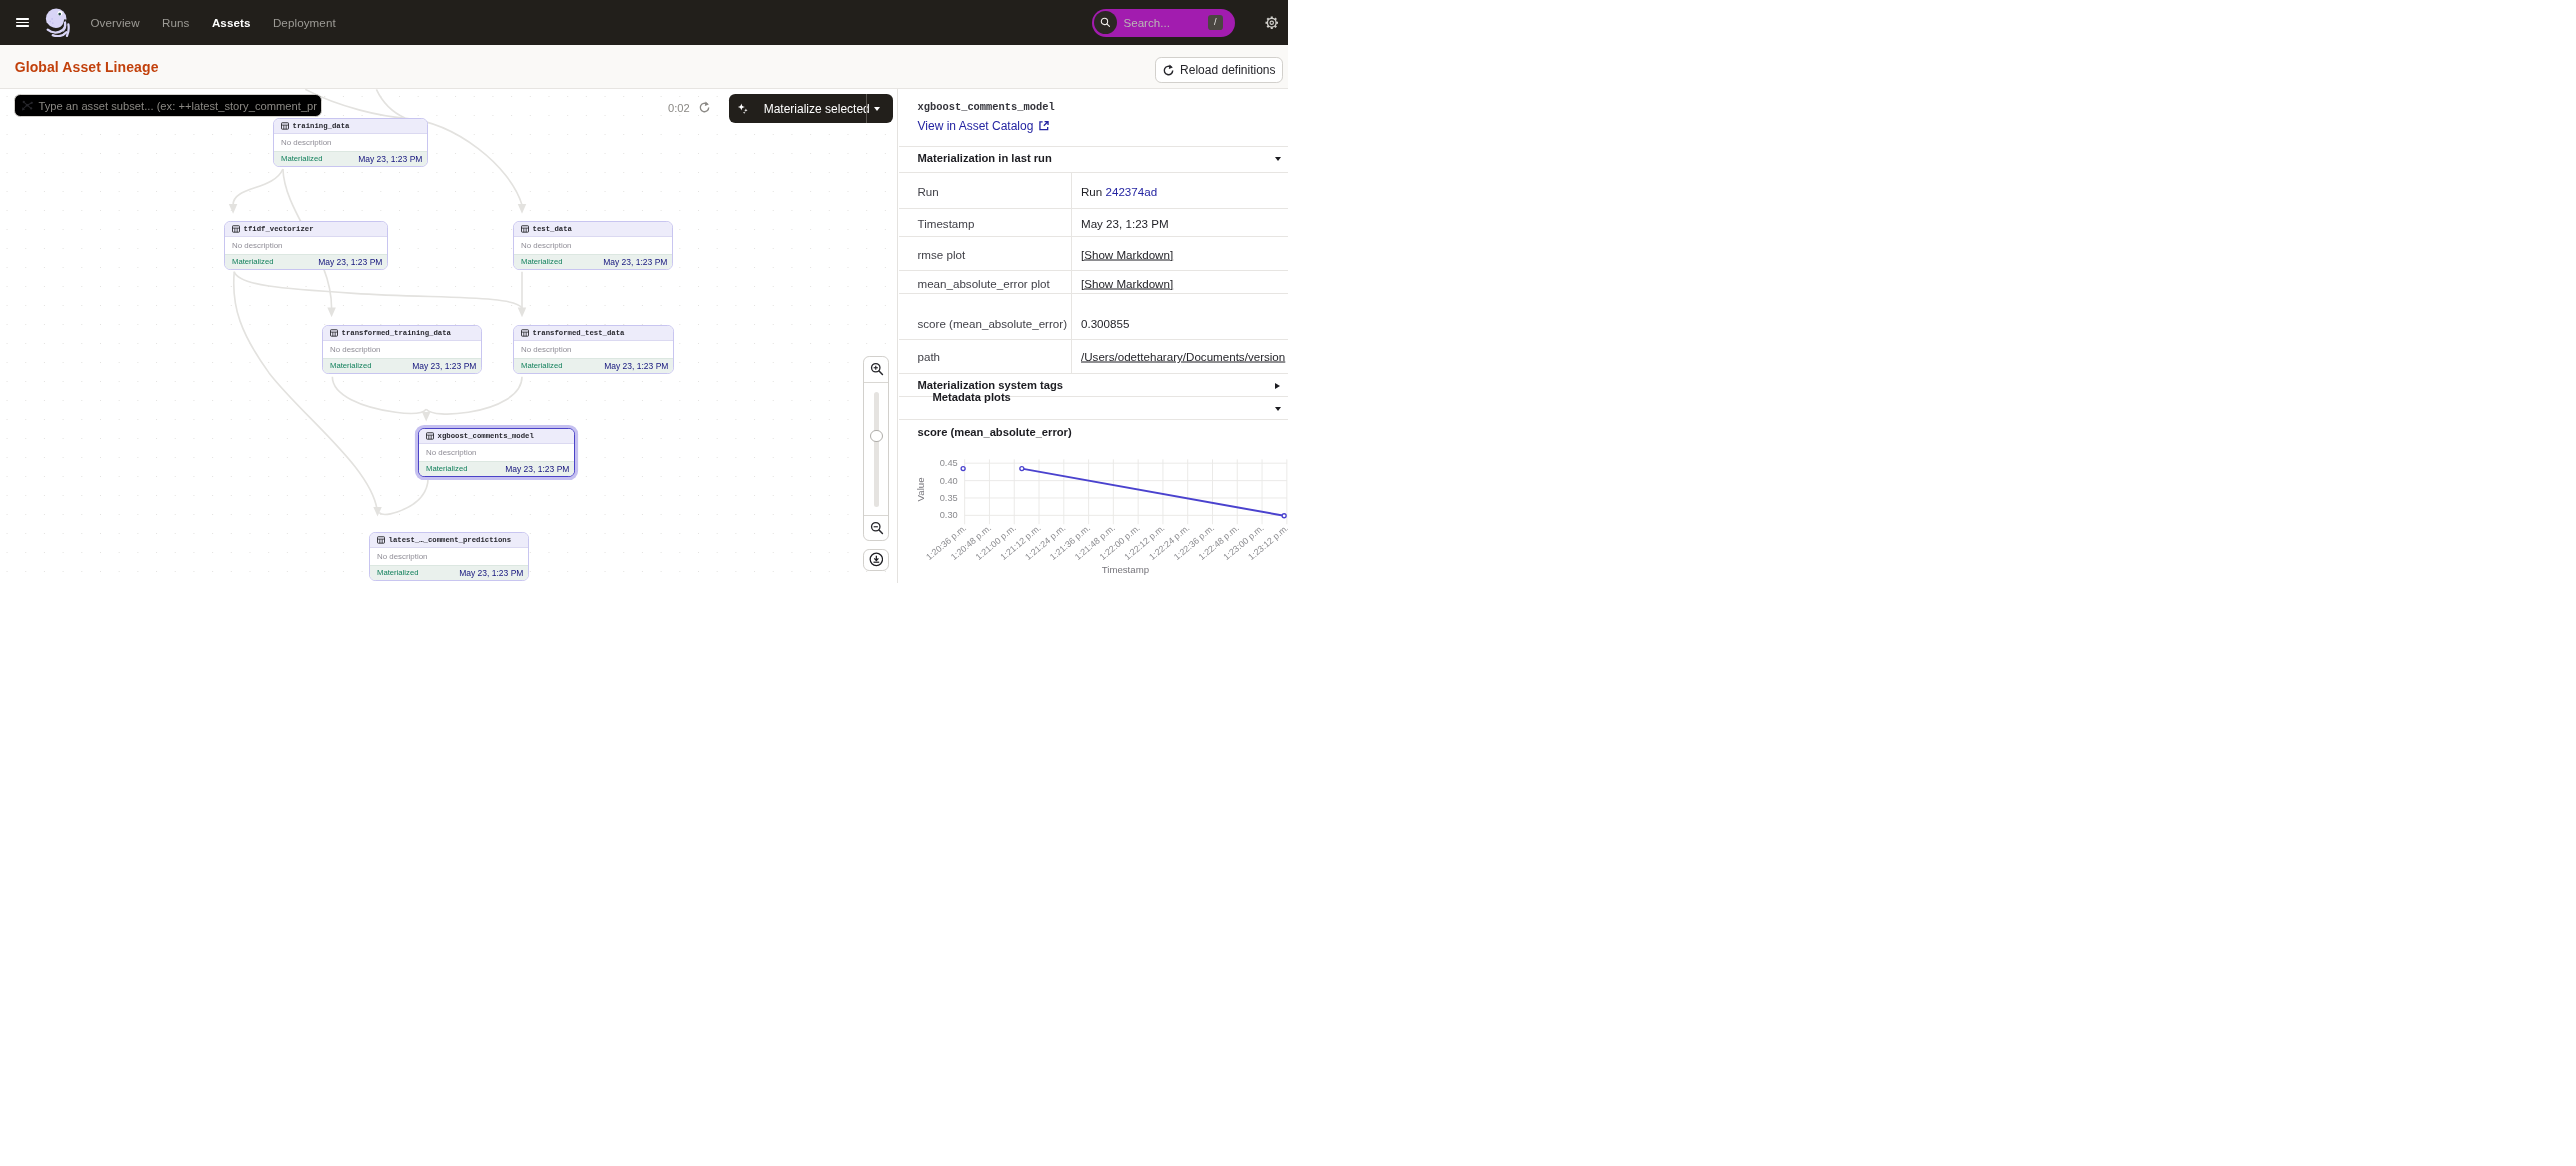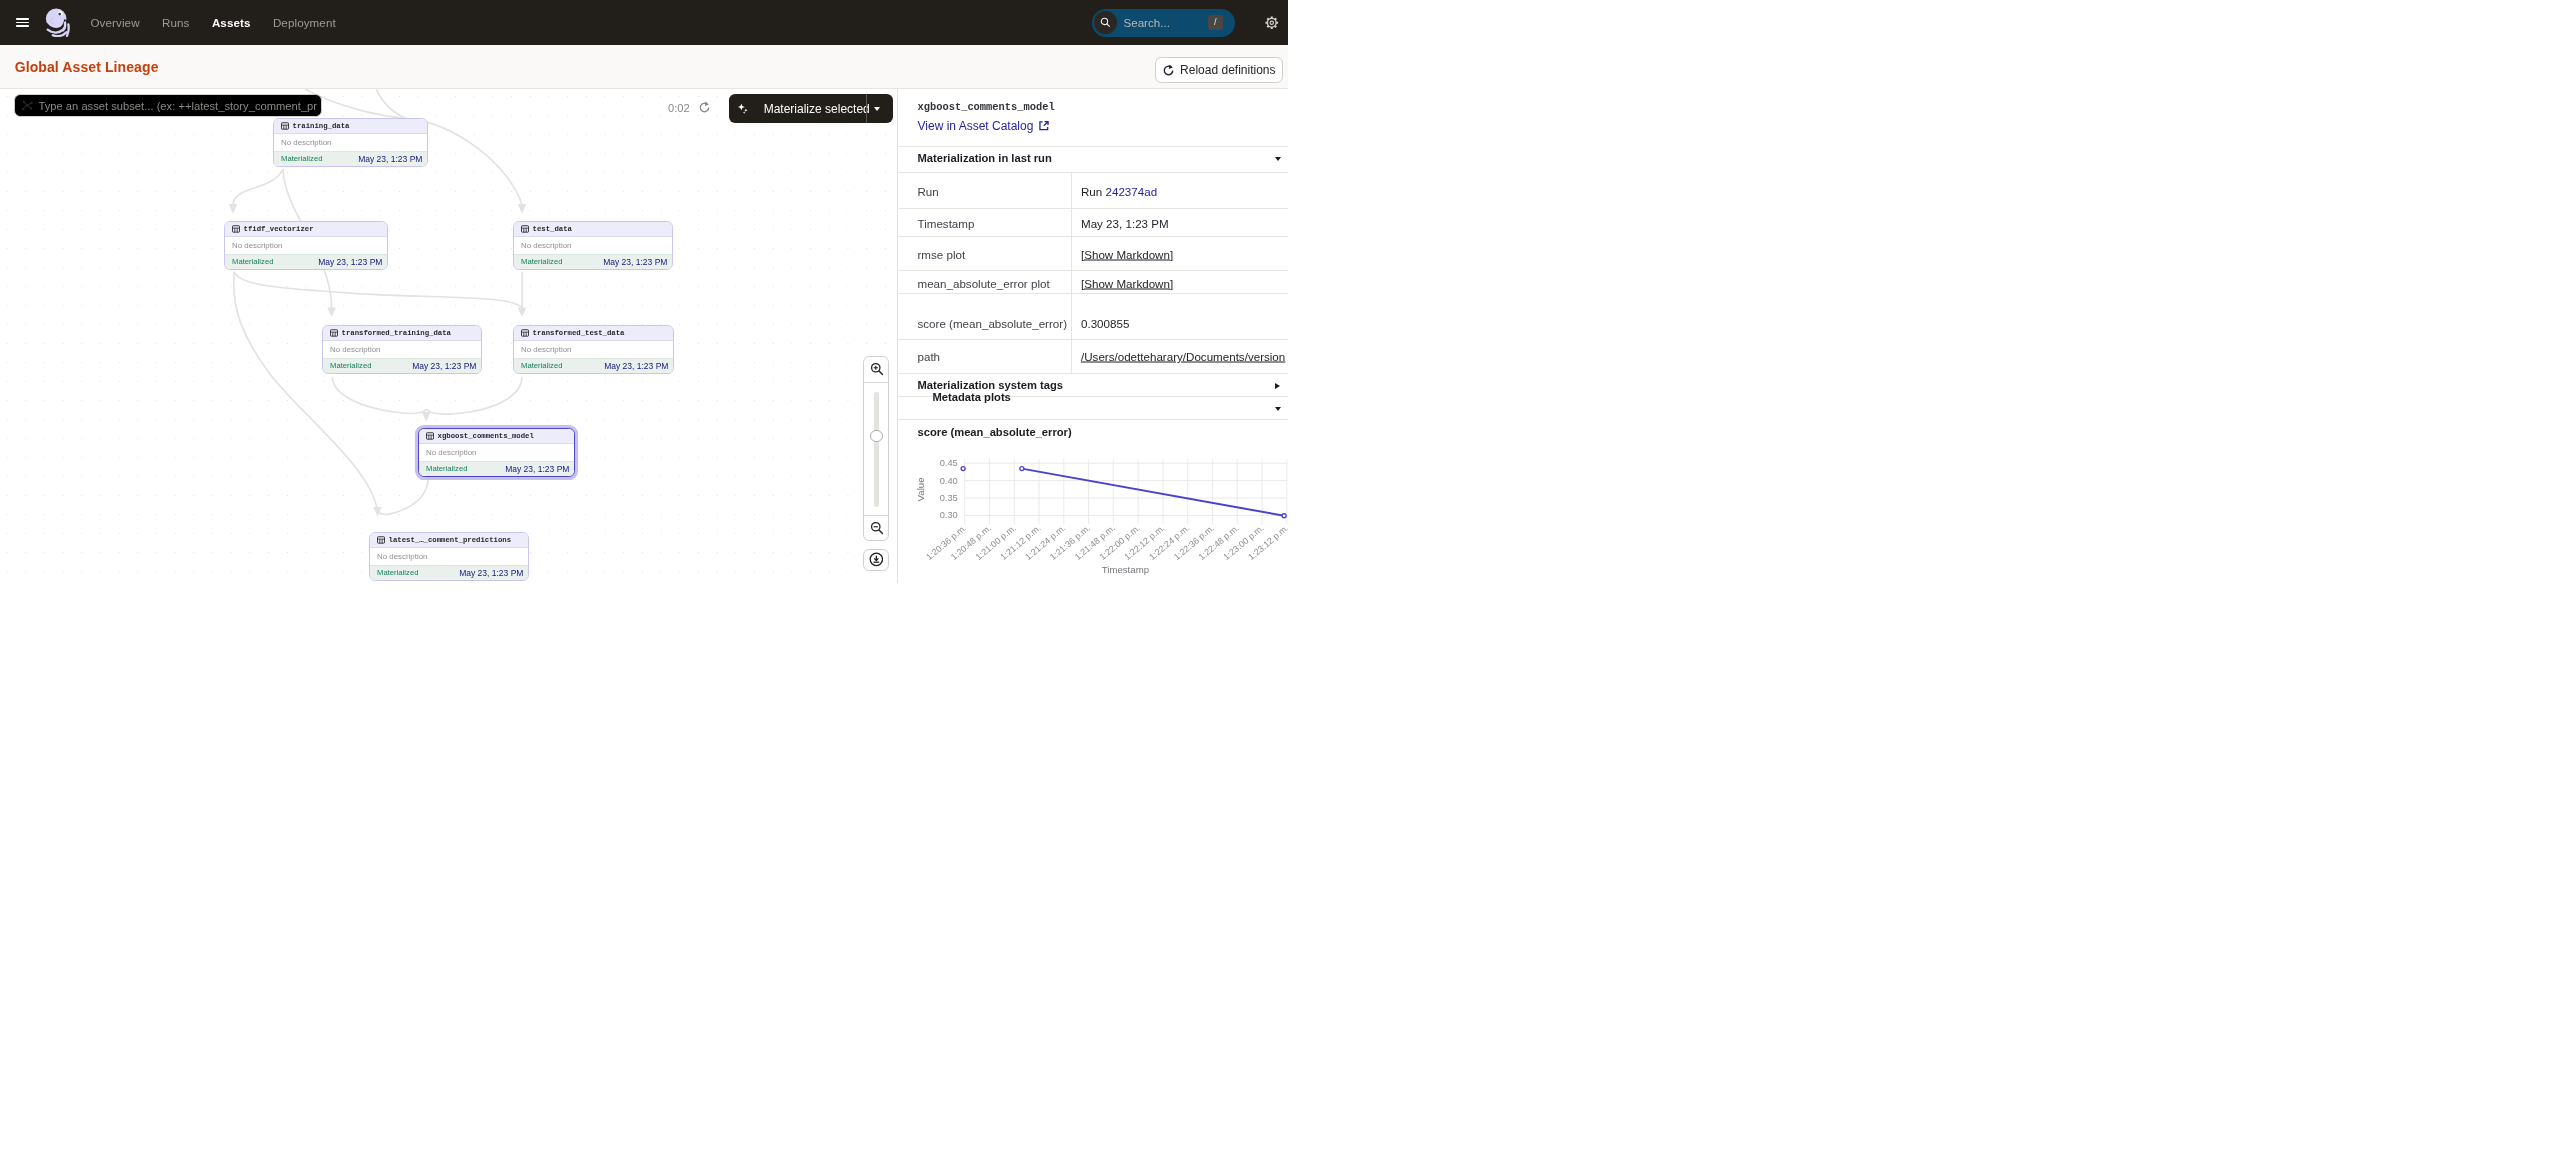--- a/index.html
+++ b/index.html
@@ -6,21 +6,21 @@
 html,body { width:1288px; height:583px; overflow:hidden; font-family:"Liberation Sans", sans-serif; background:#fff; }
 
 .nav { position:absolute; left:0; top:0; width:1288px; height:45px; background:#221F1B; display:flex; align-items:center; }
 .burger { width:13.5px; height:8.5px; margin-left:15.5px; display:flex; flex-direction:column; justify-content:space-between; }
 .burger div { height:1.9px; background:#fff; border-radius:0.8px; }
 .logo { margin-left:14px; }
 .navlinks { display:flex; margin-left:18.5px; gap:22.4px; }
 .navlinks span { font-size:11.6px; color:#9D9B96; letter-spacing:0.1px; }
 .navlinks .active { color:#fff; font-weight:700; }
 .spacer { flex:1; }
-.search { position:relative; width:143px; height:28px; border-radius:14px; background:#0c4a6e; display:flex; align-items:center; }
+.search { position:relative; width:143px; height:28px; border-radius:14px; background:#a21caf; display:flex; align-items:center; }
 .search .disc { width:23px; height:23px; margin-left:2.3px; border-radius:50%; background:#2B2824; display:flex; align-items:center; justify-content:center; }
 .search .ph { color:#BAB8B4; font-size:11.6px; margin-left:6.2px; }
 .search .key { position:absolute; right:12.4px; top:6.6px; width:14.7px; height:14.7px; background:#4A4641; border-radius:3.1px; color:#E8E6E3; font-size:9.3px; text-align:center; line-height:14.7px; }
 .gear { margin:0 8.5px 0 29px; }
 
 .phead { position:absolute; left:0; top:45px; width:1288px; height:44px; background:#FAF9F7; border-bottom:0.8px solid #E7E5E2; }
 .phead h1 { position:absolute; left:14.7px; top:14px; font-size:14px; font-weight:700; color:#c2410c; letter-spacing:0.1px; }
 .reload { position:absolute; right:5.4px; top:12.4px; width:128px; height:26px; background:#fff; border:0.8px solid #D2D0CC; border-radius:6.2px; display:flex; align-items:center; justify-content:center; gap:5.4px; font-size:12px; color:#26262B; }
 
 .graph { position:absolute; left:0; top:89px; width:898px; height:494px; background:#fff;

